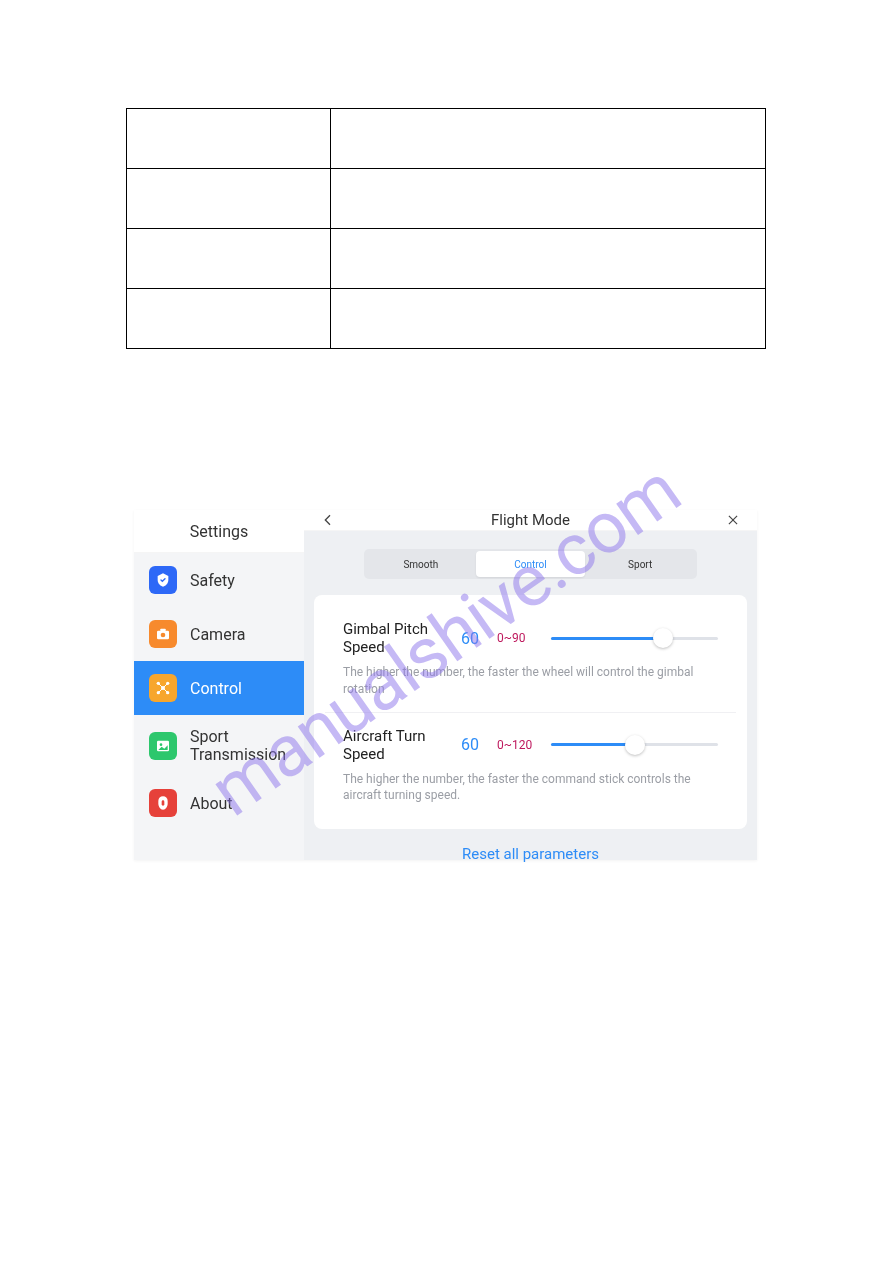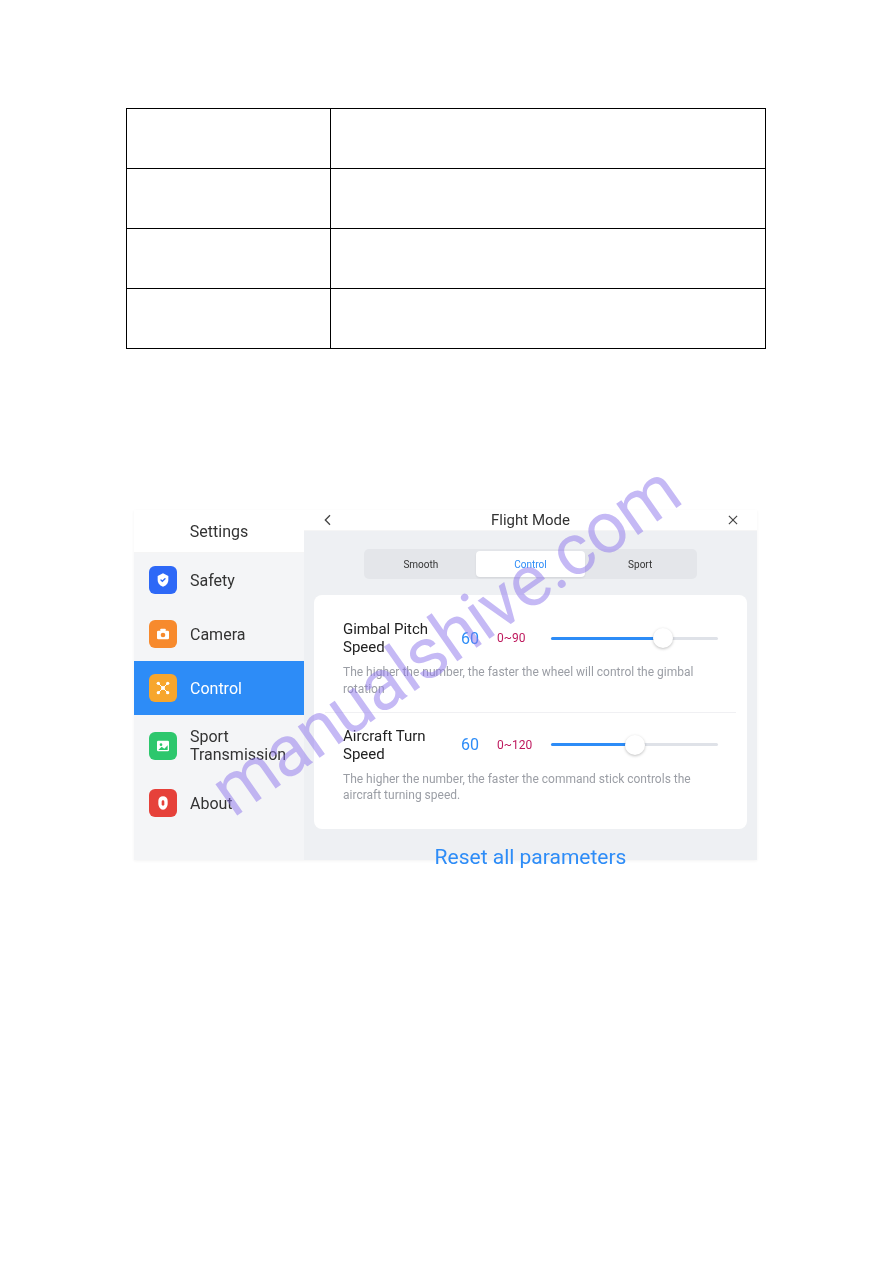--- a/index.html
+++ b/index.html
@@ -229,21 +229,21 @@
     .row-desc {
       font-size: 12px;
       color: #9b9ea5;
       margin-top: 8px;
       line-height: 1.4;
     }
 
     .reset-link {
       text-align: center;
       padding: 16px 0 10px;
-      font-size: 21px;
+      font-size: 15px;
       color: #2d8cf7;
       cursor: pointer;
     }
   </style>
 </head>
 <body>
 
 <table class="top-table">
   <tbody>
       <tr>

